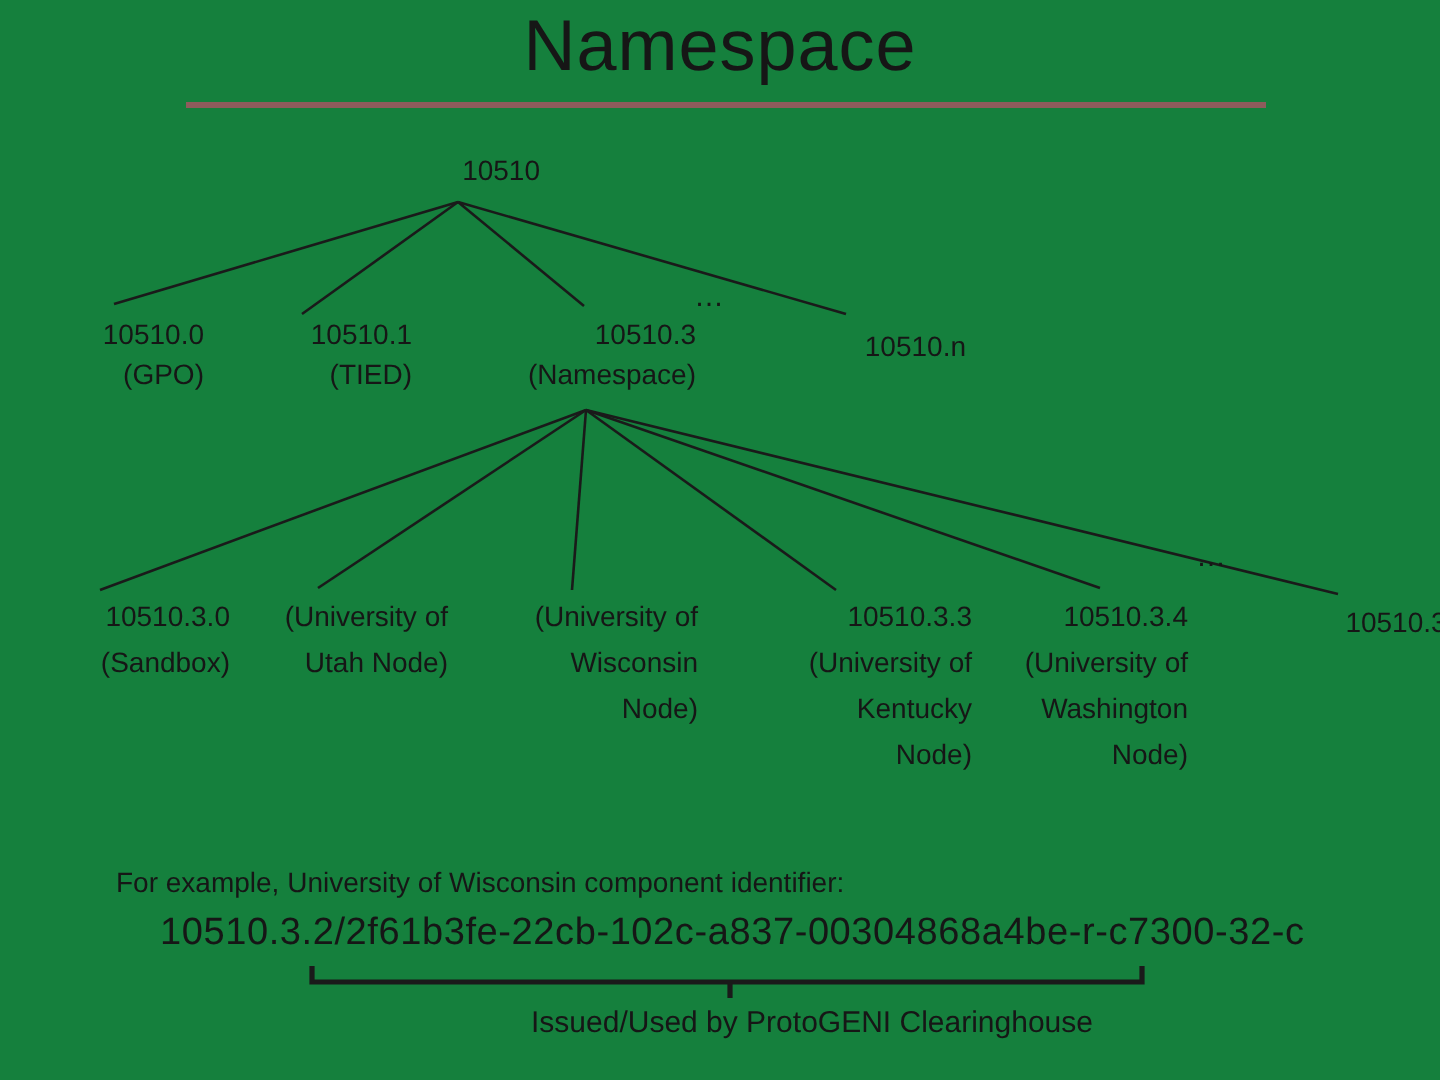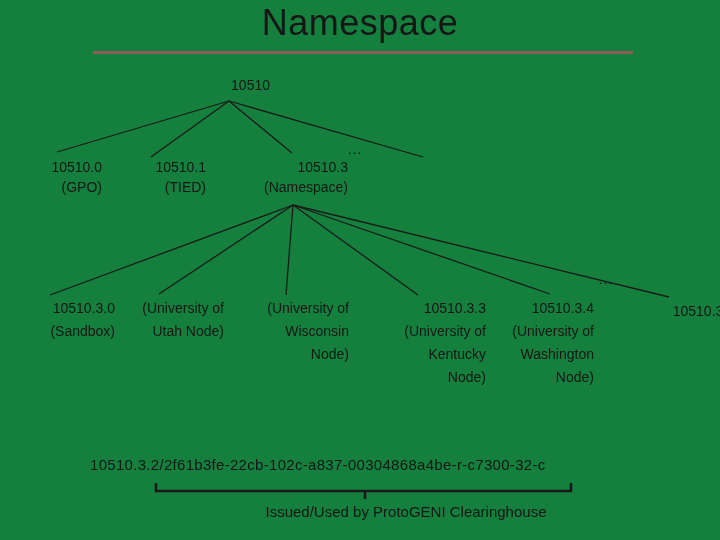--- a/index.html
+++ b/index.html
@@ -22,21 +22,21 @@
   .node .sub{white-space:pre-line;}
   .lv2{line-height:20px;}
   .lv3{line-height:23px;}
   .ellipsis{
     position:absolute;font-size:15px;letter-spacing:1px;color:#161616;
   }
   .example-intro{
     position:absolute;left:58px;top:433px;font-size:14px;color:#161616;
   }
   .example-id{
-    position:absolute;left:80px;top:456px;font-size:15px;letter-spacing:0.3px;color:#161616;margin-left:10px;
+    position:absolute;left:80px;top:456px;font-size:19px;letter-spacing:0.3px;color:#161616;
   }
   .brace-caption{
     position:absolute;left:231px;top:503px;width:350px;text-align:center;
     font-size:15px;color:#161616;
   }
 </style>
 </head>
 <body>
 
 <div class="slide">
@@ -75,20 +75,23 @@
   </div>
   <div class="node lv2" style="left:96px;top:157px;width:110px">
     <div>10510.1</div>
     <div class="sub">(TIED)</div>
   </div>
   <div class="node lv2" style="left:238px;top:157px;width:110px">
     <div>10510.3</div>
     <div class="sub">(Namespace)</div>
   </div>
   <span class="ellipsis" style="left:347px;top:140px">…</span>
+  <div class="node lv2" style="left:373px;top:163px;width:110px">
+    <div>10510.n</div>
+  </div>
 
   <div class="node lv3" style="left:-15px;top:297px;width:130px">
     <div>10510.3.0</div>
     <div class="sub">(Sandbox)</div>
   </div>
   <div class="node lv3" style="left:94px;top:297px;width:130px">
     <div class="sub">(University of
 Utah Node)</div>
   </div>
   <div class="node lv3" style="left:219px;top:297px;width:130px">
@@ -106,16 +109,17 @@
     <div>10510.3.4</div>
     <div class="sub">(University of
 Washington
 Node)</div>
   </div>
   <span class="ellipsis" style="left:598px;top:270px">…</span>
   <div class="node lv3" style="left:605px;top:300px;width:130px">
     <div>10510.3.n</div>
   </div>
 
+  <div class="example-intro">For example, University of Wisconsin component identifier:</div>
   <div class="example-id">10510.3.2/2f61b3fe-22cb-102c-a837-00304868a4be-r-c7300-32-c</div>
   <div class="brace-caption">Issued/Used by ProtoGENI Clearinghouse</div>
 
 </div>
 
 </body></html>

